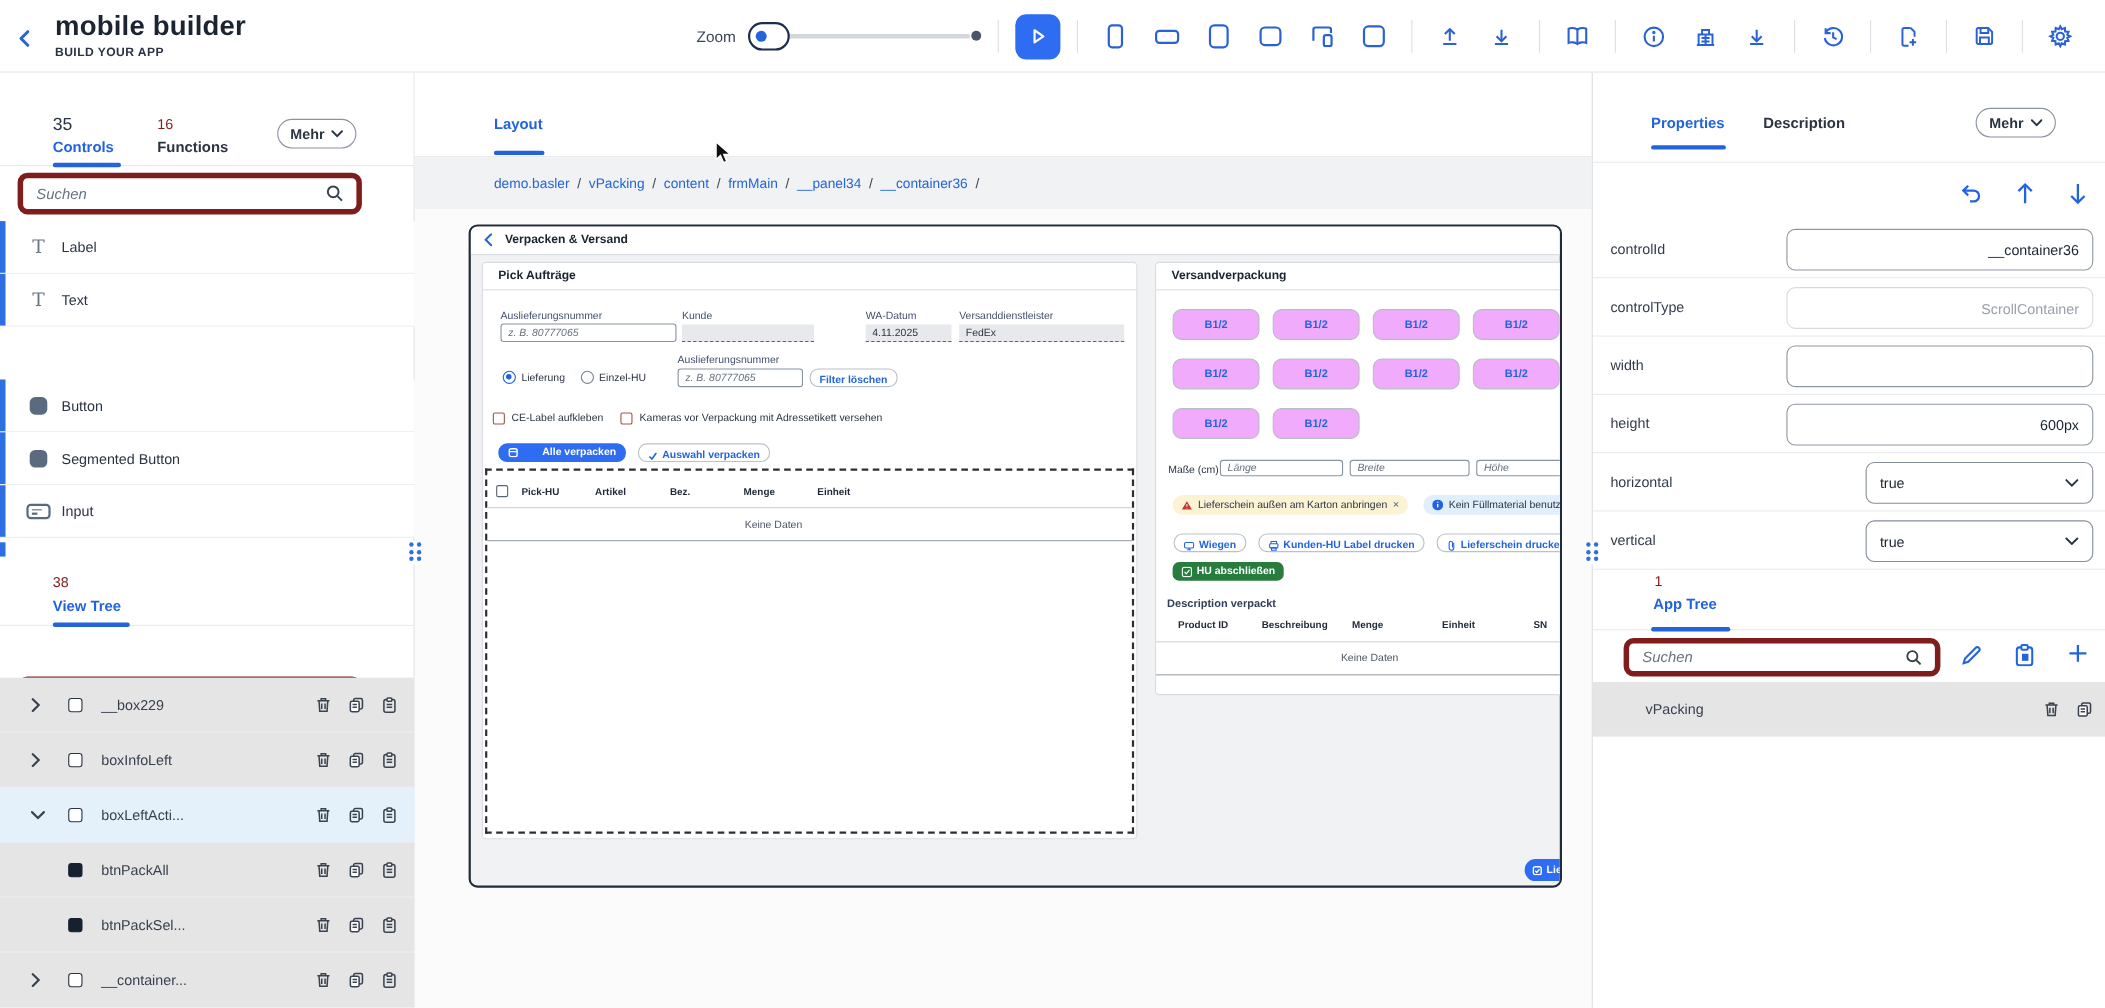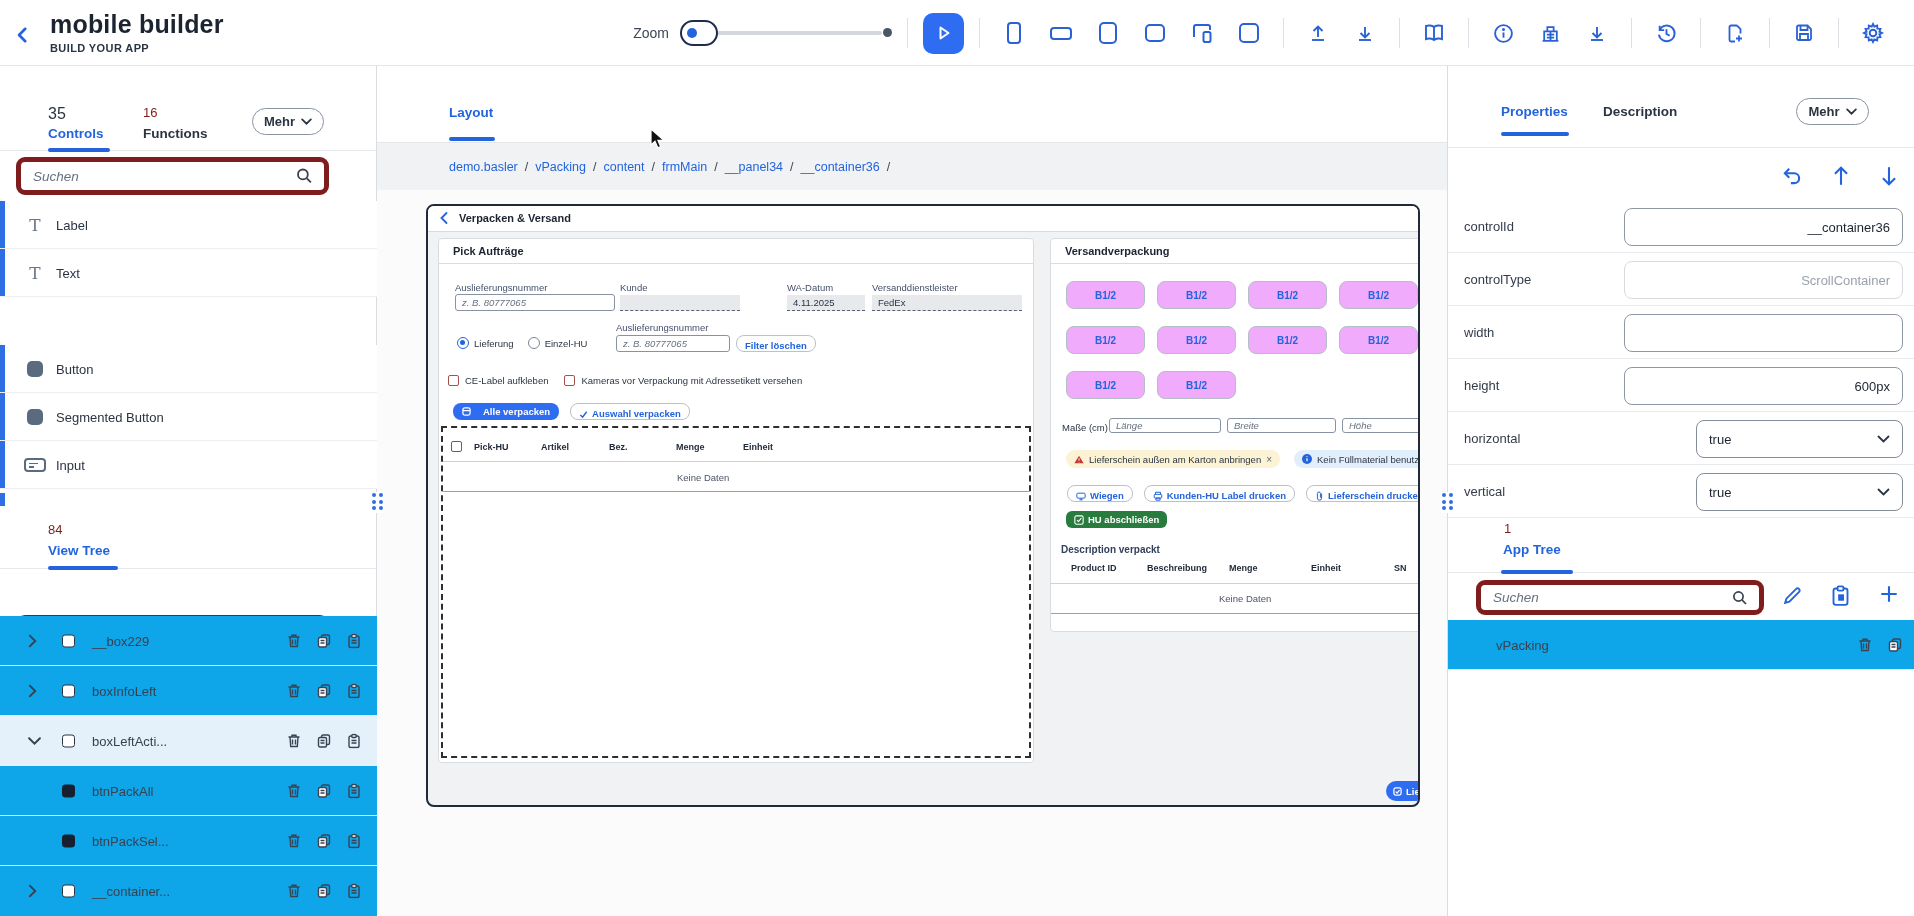--- a/index.html
+++ b/index.html
@@ -45,21 +45,21 @@
   .citem{position:absolute;left:0;width:377px;height:48px;border-bottom:1px solid #eceef0;cursor:pointer;background:#fff}
   .citem .strip{position:absolute;left:0;top:0;width:5px;height:100%;background:#2f6fe4}
   .citem .cicon{position:absolute;left:22px;top:50%;transform:translateY(-50%);width:26px;display:flex;justify-content:center;color:#5f6b7d}
   .citem .clab{position:absolute;left:56px;top:50%;transform:translateY(-50%);font-size:13px;color:#2b3442}
   .glyphT{font-family:"DejaVu Serif",serif;font-size:17px;color:#6b7686}
   .glyphH1{font-size:13px;font-weight:700;color:#6b7686}
   .sqfill{width:16px;height:16px;border-radius:5px;background:#5a6b80}
   .inpic{width:22px;height:14px;border:2px solid #5a6b80;border-radius:4px;position:relative}
   .inpic:before{content:"";position:absolute;left:3px;top:3px;width:9px;height:1.5px;background:#5a6b80}
   .inpic:after{content:"";position:absolute;left:3px;top:6.5px;width:5px;height:1.5px;background:#5a6b80}
-  .trow{position:absolute;left:0;width:377px;height:50px;border-bottom:1px solid #eceef0;background:#0ea5e9}
+  .trow{position:absolute;left:0;width:377px;height:50px;border-bottom:1px solid #eceef0;background:#e5e5e5}
   .trow.sel{background:#e4f1fb}
   .trow .chev{position:absolute;left:28px;top:50%;transform:translateY(-50%);color:#39414e}
   .trow .node{position:absolute;left:62px;top:50%;transform:translateY(-50%)}
   .trow .tlab{position:absolute;left:92px;top:50%;transform:translateY(-50%);font-size:13px;color:#39414e}
   .boxic{width:13px;height:13px;border:1.5px solid #2b3442;border-radius:3px;background:#fff}
   .boxic.fill{background:#16202e;border-color:#16202e}
   .rowact{position:absolute;top:50%;transform:translateY(-50%);color:#3a4352;background:none;border:none;cursor:pointer}
 
   
   .canvas{position:absolute;left:377px;top:66px;width:1070px;height:850px;background:#fbfbfc}
@@ -83,21 +83,21 @@
   .pvin::placeholder{font-size:9.5px}
   .pvdis{position:absolute;height:16px;background:#e7e9ec;border:none;border-bottom:1px dashed #596273;font-size:9.5px;padding:0 6px;color:#2b3442}
   .radio{width:12px;height:12px;border-radius:50%;border:1.5px solid #7a8694;background:#fff;display:inline-block;position:relative}
   .radio.on{border-color:#2364dd}
   .radio.on:after{content:"";position:absolute;left:2.2px;top:2.2px;width:5.2px;height:5.2px;border-radius:50%;background:#2364dd}
   .rlab{font-size:9.5px;color:#2b3442;margin-left:5px;margin-right:14px}
   .cbx{width:11px;height:11px;border:1.5px solid #a1524a;border-radius:2px;background:#fff;display:inline-block}
   .cblab{font-size:9.5px;color:#2b3442;margin-left:6px;margin-right:16px}
   .obtn{display:inline-flex;align-items:flex-end;gap:4px;border:1px solid #b9c1c9;border-radius:8px;background:#fff;
     color:#2364dd;font-size:9.5px;font-weight:700;padding:0 8px;height:17px;cursor:pointer;white-space:nowrap}
-  .fbtn{display:inline-flex;align-items:center;gap:12px;border:none;border-radius:8px;background:#2e6cf1;color:#fff;
+  .fbtn{display:inline-flex;align-items:center;gap:22px;border:none;border-radius:8px;background:#2e6cf1;color:#fff;
     font-size:9.5px;font-weight:700;padding:0 9px;height:17px;cursor:pointer;white-space:nowrap}
   .dashed{position:absolute;border:2px dashed #2e2e2e}
   .thead{font-size:9px;font-weight:700;color:#1f2937;position:absolute}
   .tempty{font-size:9.5px;color:#4b5563;position:absolute}
   .bbtn{width:79px;height:28px;border:1px solid #b5bdc6;border-radius:8px;background:#f0abfc;color:#2364dd;
     font-size:10px;font-weight:700;cursor:pointer}
   .tag{display:inline-flex;align-items:center;gap:5px;height:18px;border-radius:9px;font-size:9.5px;color:#2b3442;padding:0 8px;white-space:nowrap}
   .tag .x{color:#5b6575;font-size:10px;cursor:pointer}
   .gbtn{display:inline-flex;align-items:center;gap:4px;border:none;border-radius:6px;background:#277c3e;color:#fff;
     font-size:9.5px;font-weight:700;padding:0 8px;height:17px;cursor:pointer;white-space:nowrap}
@@ -306,21 +306,21 @@
     <span class="strip"></span>
       <span class="cicon">
         <span class="sqfill"></span>
       </span>
     <span class="clab">Segmented Button</span>
   </div>
   <div class="citem" style="top:427px;height:13px;border-bottom:none">
       <span class="strip"></span>
     </div>
 
-  <div class="abs tabcount" style="left:48px;top:456px">84</div>
+  <div class="abs tabcount" style="left:48px;top:456px">38</div>
   <div class="abs tablabel tab-on" style="left:48px;top:477px">View Tree</div>
   <div class="hsep" style="top:502px"></div>
   <div class="underline" style="left:48px;top:500px;width:70px"></div>
 
   <div class="search abs" style="left:16px;top:511px;width:313px;height:35px">
     <input placeholder="Suchen" style="">
     <span class="mag">
       <svg width="16" height="16" viewBox="0 0 16 16" fill="none" stroke="#39414e" stroke-width="1.7">
           <circle cx="6.5" cy="6.5" r="4.6"></circle>
           <path d="M10.2 10.2 L14 14"></path>

